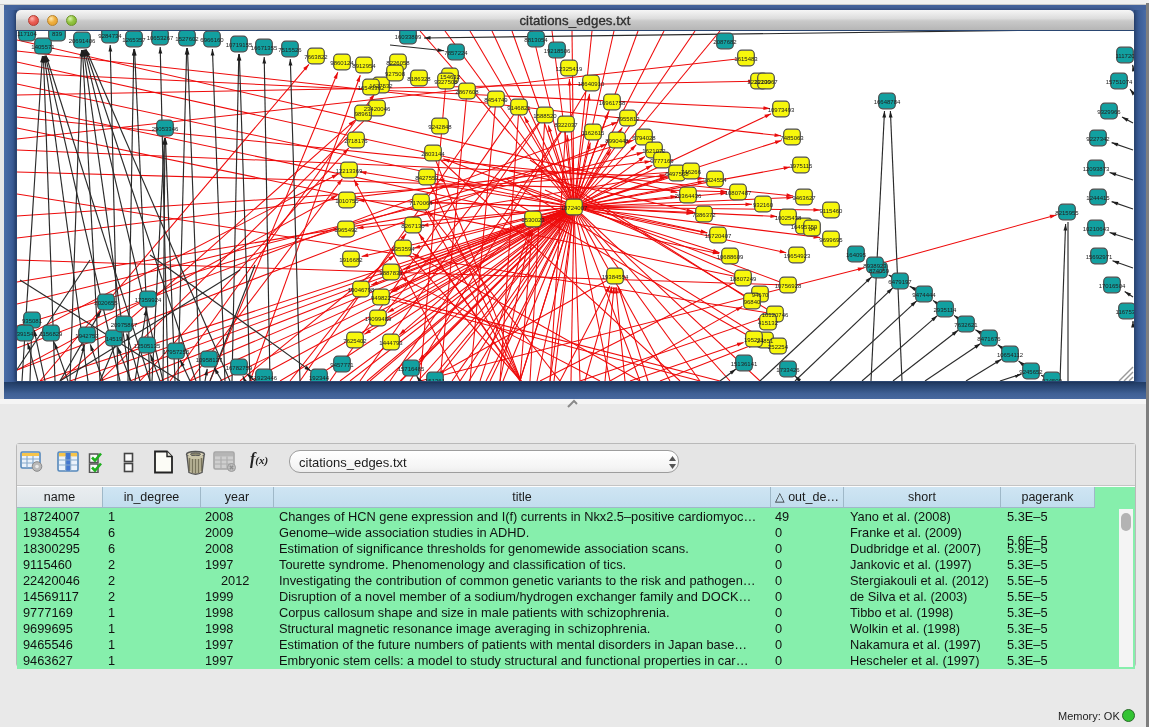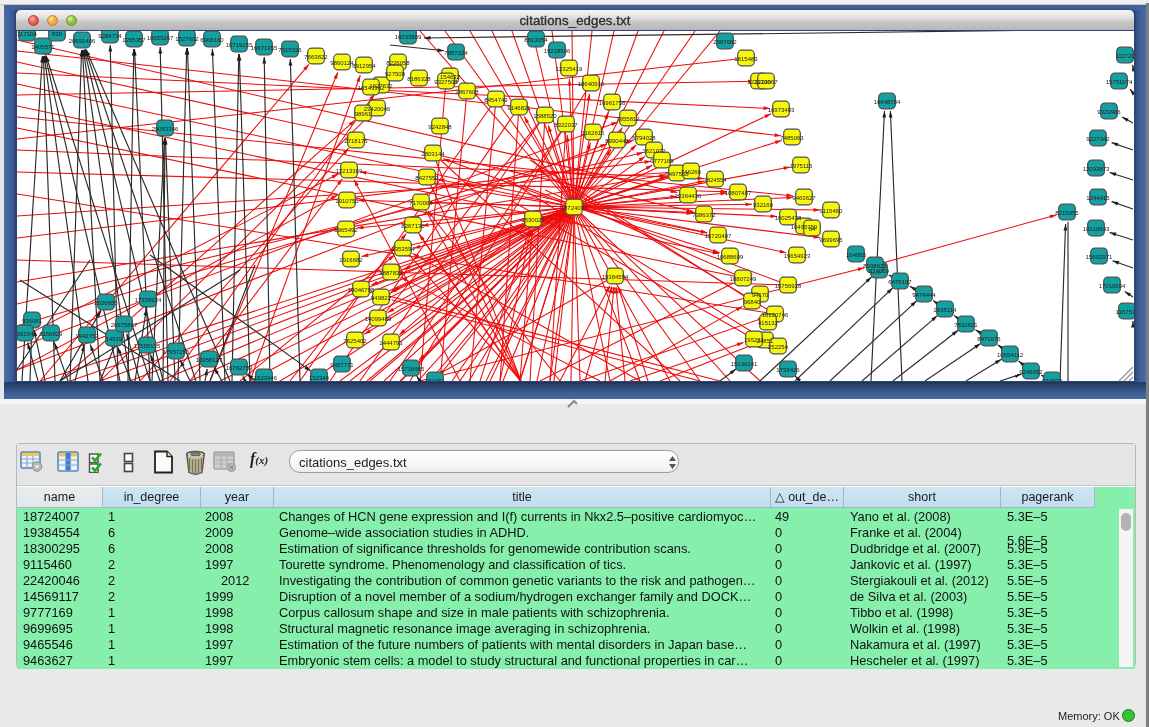--- a/index.html
+++ b/index.html
@@ -911,26 +911,26 @@
             <div class="r" style="left:188px;top:0px">2008</div>
             <div class="r" style="left:262px;top:0px">Changes of HCN gene expression and I(f) currents in Nkx2.5–positive cardiomyoc…</div>
             <div class="r" style="left:758px;top:0px">49</div>
             <div class="r" style="left:833px;top:0px">Yano et al. (2008)</div>
             <div class="r" style="left:990px;top:0px">5.3E–5</div>
             <div class="r" style="left:6px;top:16px">19384554</div>
             <div class="r" style="left:91px;top:16px">6</div>
             <div class="r" style="left:188px;top:16px">2009</div>
             <div class="r" style="left:262px;top:16px">Genome–wide association studies in ADHD.</div>
             <div class="r" style="left:758px;top:16px">0</div>
-            <div class="r" style="left:833px;top:16px">Franke et al. (2004)</div>
+            <div class="r" style="left:833px;top:16px">Franke et al. (2009)</div>
             <div class="r" style="left:990px;top:24px">5.6E–5</div>
             <div class="r" style="left:6px;top:32px">18300295</div>
             <div class="r" style="left:91px;top:32px">6</div>
             <div class="r" style="left:188px;top:32px">2008</div>
-            <div class="r" style="left:262px;top:32px">Estimation of significance thresholds for genomewide contribution scans.</div>
+            <div class="r" style="left:262px;top:32px">Estimation of significance thresholds for genomewide association scans.</div>
             <div class="r" style="left:758px;top:32px">0</div>
             <div class="r" style="left:833px;top:32px">Dudbridge et al. (2007)</div>
             <div class="r" style="left:990px;top:32px">5.9E–5</div>
             <div class="r" style="left:6px;top:48px">9115460</div>
             <div class="r" style="left:91px;top:48px">2</div>
             <div class="r" style="left:188px;top:48px">1997</div>
             <div class="r" style="left:262px;top:48px">Tourette syndrome. Phenomenology and classification of tics.</div>
             <div class="r" style="left:758px;top:48px">0</div>
             <div class="r" style="left:833px;top:48px">Jankovic et al. (1997)</div>
             <div class="r" style="left:990px;top:48px">5.3E–5</div>

